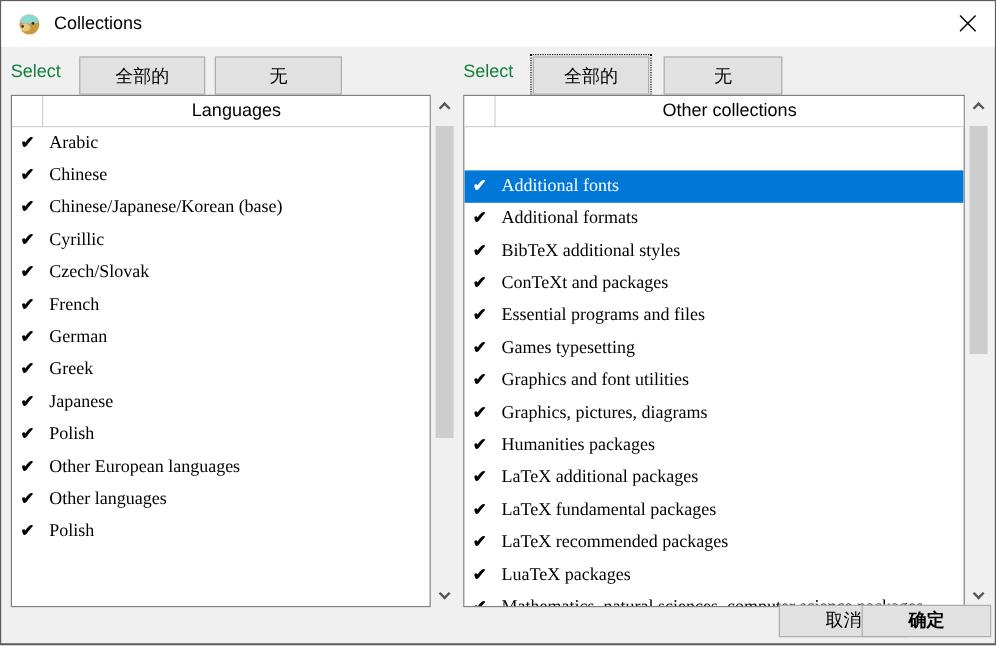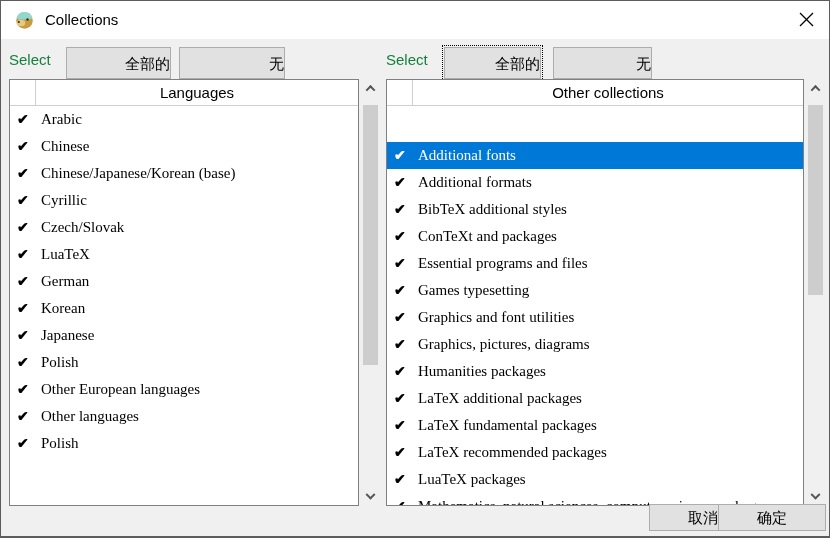--- a/index.html
+++ b/index.html
@@ -28,21 +28,21 @@
   }
 
   
   .select-label {
     position:absolute; top:45px; height:27px; line-height:27px;
     font-size:15px; color:#15803d;
   }
   .btn {
     position:absolute; top:46px; height:32px;
     background:#e1e1e1; border:1px solid #adadad;
-    font-size:15px; color:#000; text-align:right; line-height:25px;
+    font-size:15px; color:#000; text-align:center; line-height:25px;
     cursor:pointer;
   }
   .btn.focused { outline:1px dotted #000; outline-offset:1px; }
 
   
   .listbox {
     position:absolute; top:78px; height:427px;
     background:#ffffff; border:1px solid #808080; overflow:hidden;
   }
   .list-header {
@@ -129,23 +129,23 @@
     <div class="list-header">
       <span class="colsep"></span>
       <span class="header-text">Languages</span>
     </div>
     <div class="rows" id="left-rows">
         <div class="row"><span class="check">✔</span><span class="rowlabel">Arabic</span></div>
         <div class="row"><span class="check">✔</span><span class="rowlabel">Chinese</span></div>
         <div class="row"><span class="check">✔</span><span class="rowlabel">Chinese/Japanese/Korean (base)</span></div>
         <div class="row"><span class="check">✔</span><span class="rowlabel">Cyrillic</span></div>
         <div class="row"><span class="check">✔</span><span class="rowlabel">Czech/Slovak</span></div>
-        <div class="row"><span class="check">✔</span><span class="rowlabel">LuaTeX</span></div>
+        <div class="row"><span class="check">✔</span><span class="rowlabel">French</span></div>
         <div class="row"><span class="check">✔</span><span class="rowlabel">German</span></div>
-        <div class="row"><span class="check">✔</span><span class="rowlabel">Korean</span></div>
+        <div class="row"><span class="check">✔</span><span class="rowlabel">Greek</span></div>
         <div class="row"><span class="check">✔</span><span class="rowlabel">Japanese</span></div>
         <div class="row"><span class="check">✔</span><span class="rowlabel">Polish</span></div>
         <div class="row"><span class="check">✔</span><span class="rowlabel">Other European languages</span></div>
         <div class="row"><span class="check">✔</span><span class="rowlabel">Other languages</span></div>
         <div class="row"><span class="check">✔</span><span class="rowlabel">Polish</span></div>
       </div>
   </div>
 
   <div class="scrollbar" style="left:360px;">
     <span class="sb-arrow up">
@@ -184,15 +184,15 @@
     <span class="sb-arrow up">
         <span class="chev up"></span>
       </span>
     <span class="sb-thumb" style="top:26px; height:190px;"></span>
     <span class="sb-arrow down">
         <span class="chev down"></span>
       </span>
   </div>
 
   <button class="footer-btn" style="left:628px;margin-left:20px;">取消</button>
-  <button class="footer-btn" style="left:717px;">确定</button>
+  <button class="footer-btn" style="left:717px;font-weight:bold;">确定</button>
 
 </div>
 
 </body></html>

